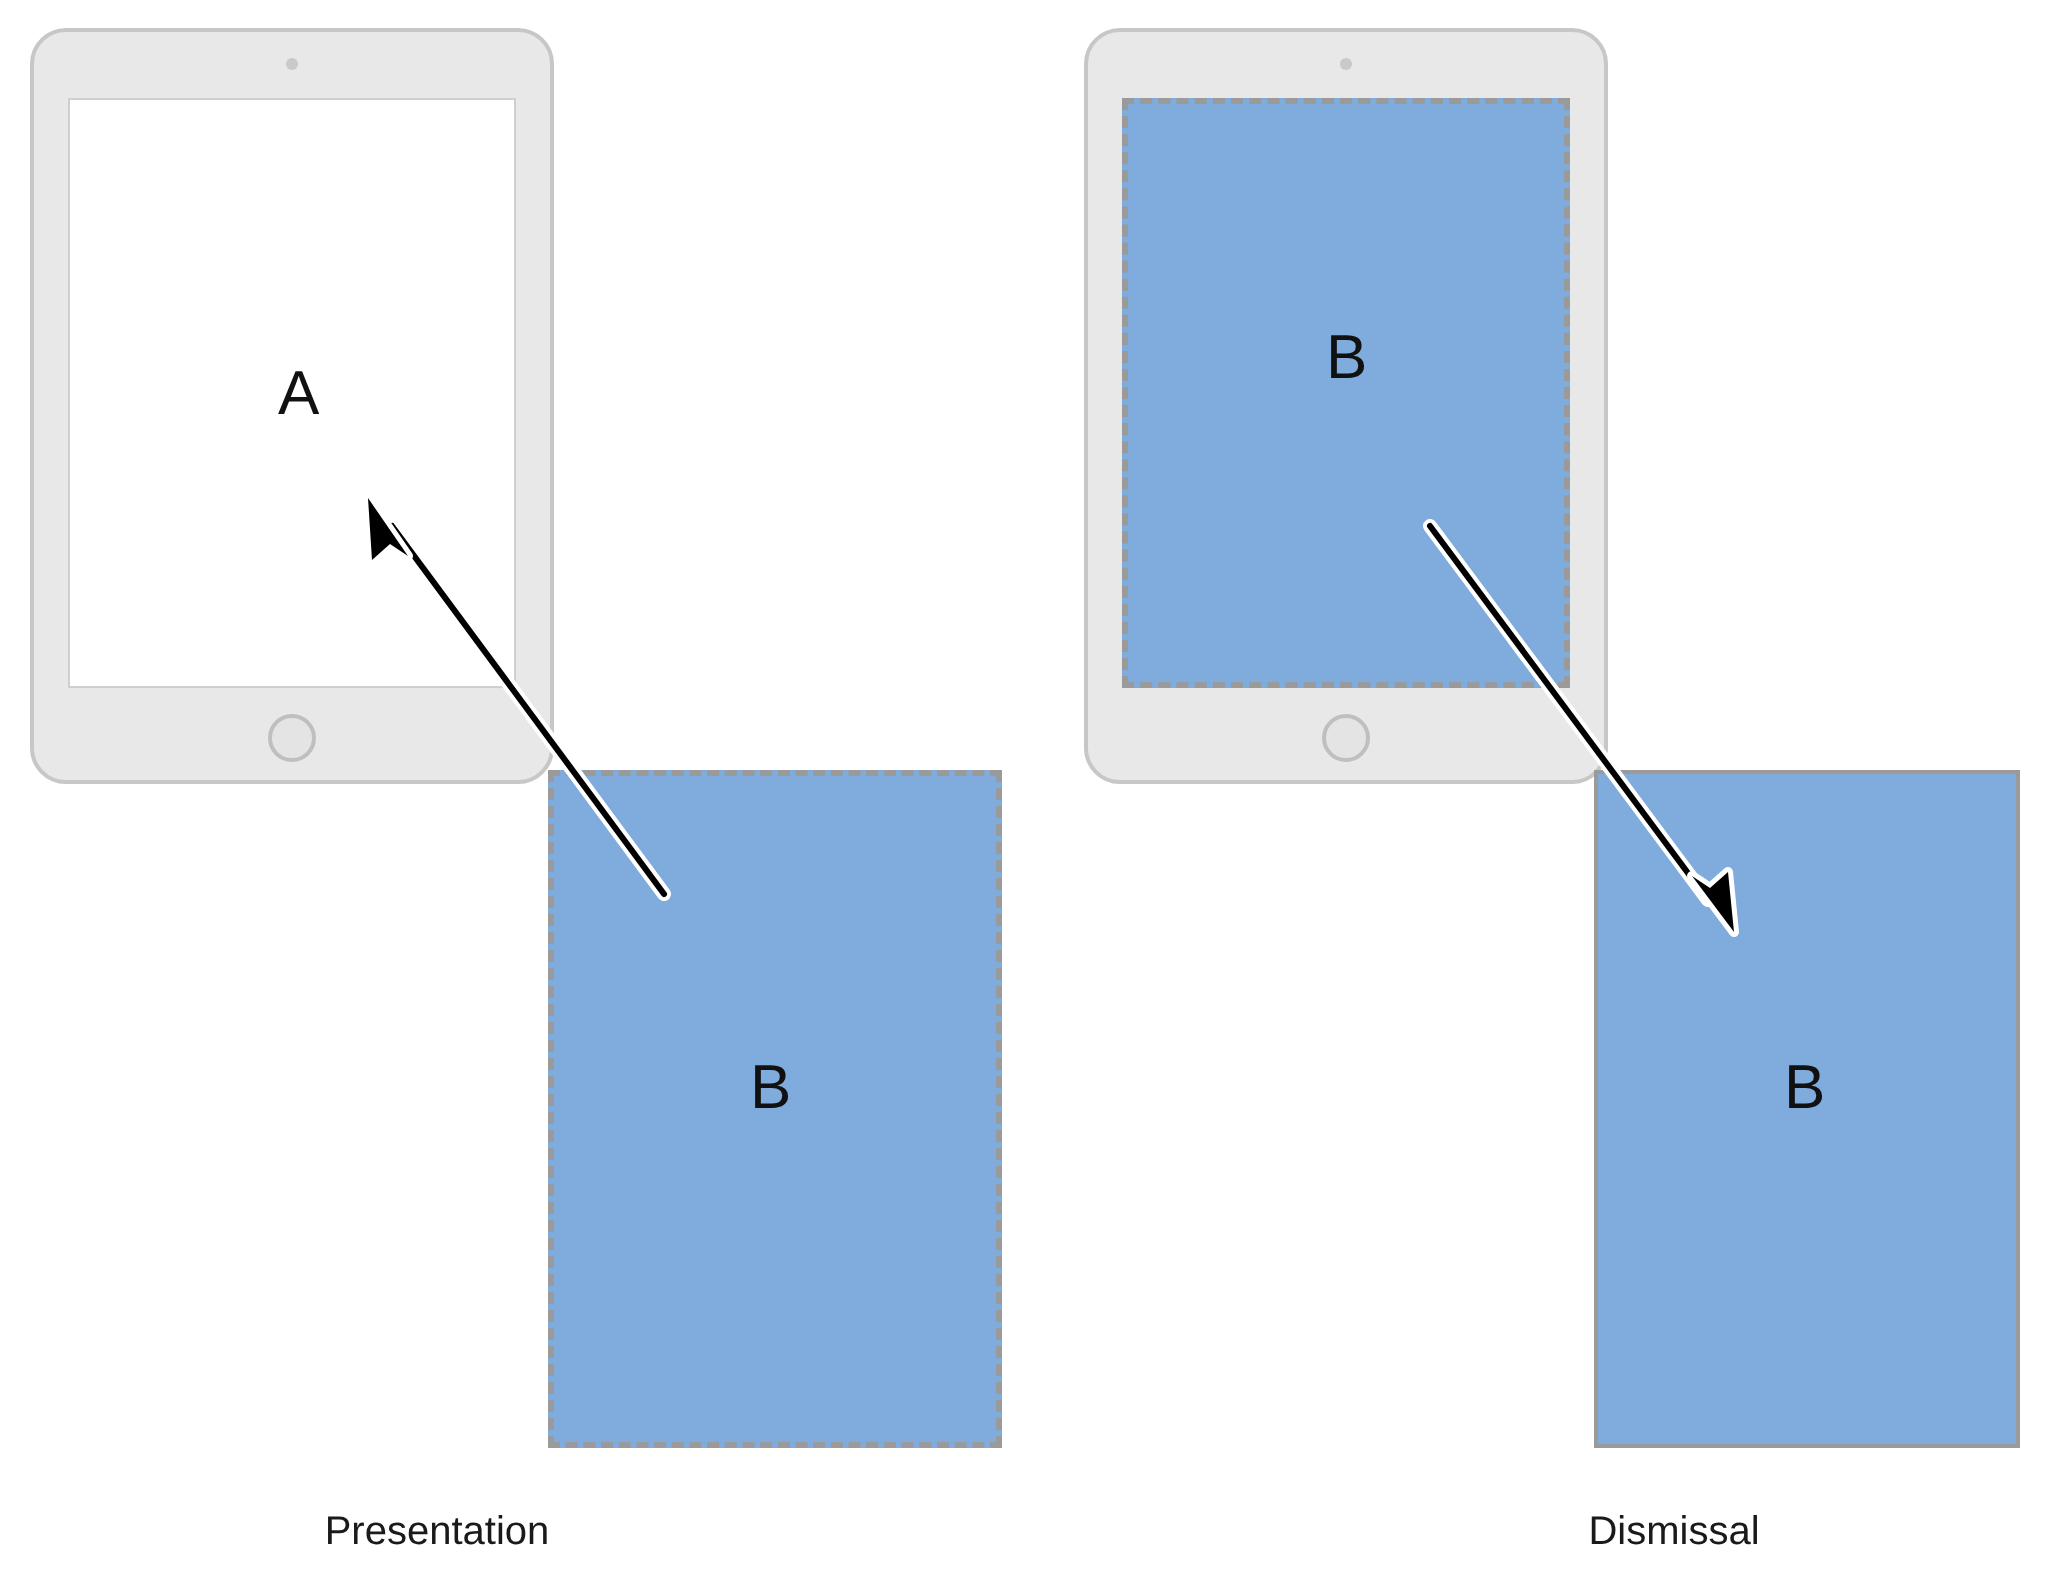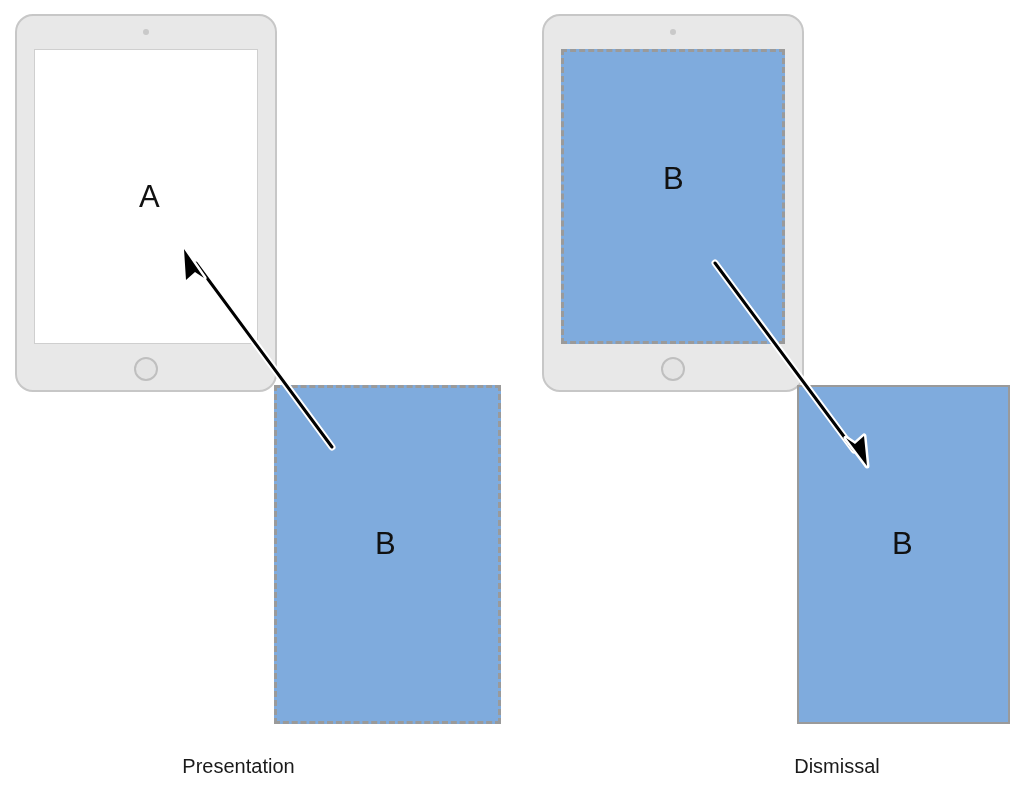--- a/index.html
+++ b/index.html
@@ -123,21 +123,21 @@
   
   .caption {
     position: absolute;
     top: 755px;
     width: 100%;
     text-align: center;
     font-size: 20px;
     color: #1a1a1a;
     font-family: "Liberation Sans", "DejaVu Sans", sans-serif;
   }
-  .caption-left  { left: 0;    width: 437px; padding-left: 20px; }
+  .caption-left  { left: 0;    width: 437px; }
   .caption-right { left: 592px; width: 490px; }
 </style>
 </head>
 <body>
 
 <div class="stage">
 
   <div class="panel panel-left">
 
     <div class="device device-left">

